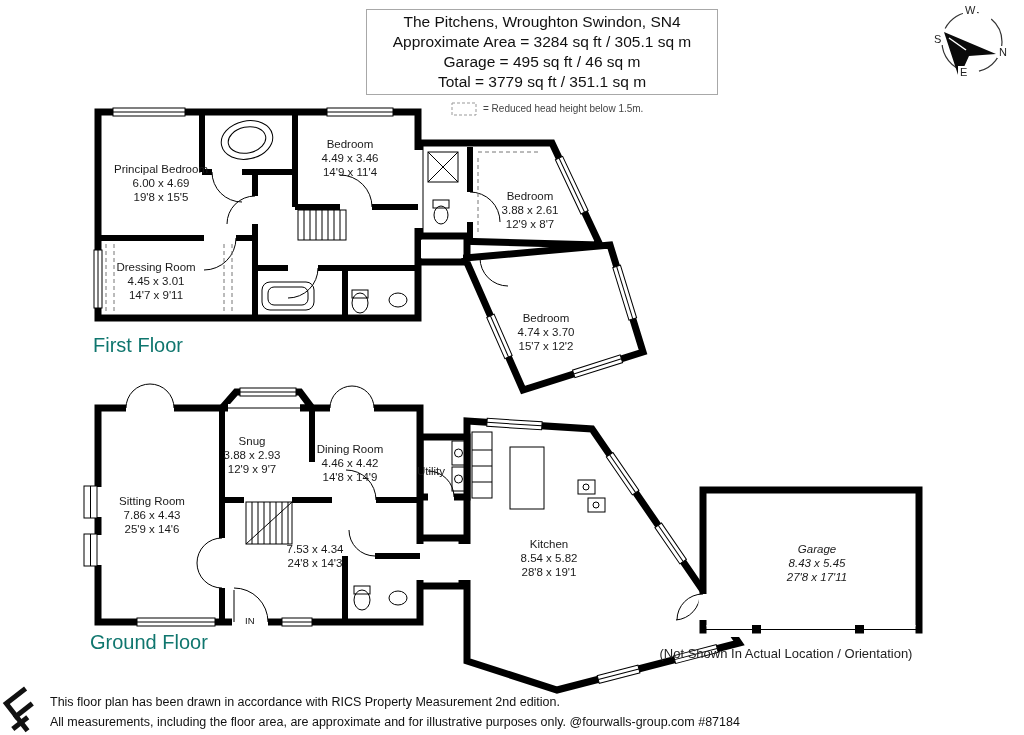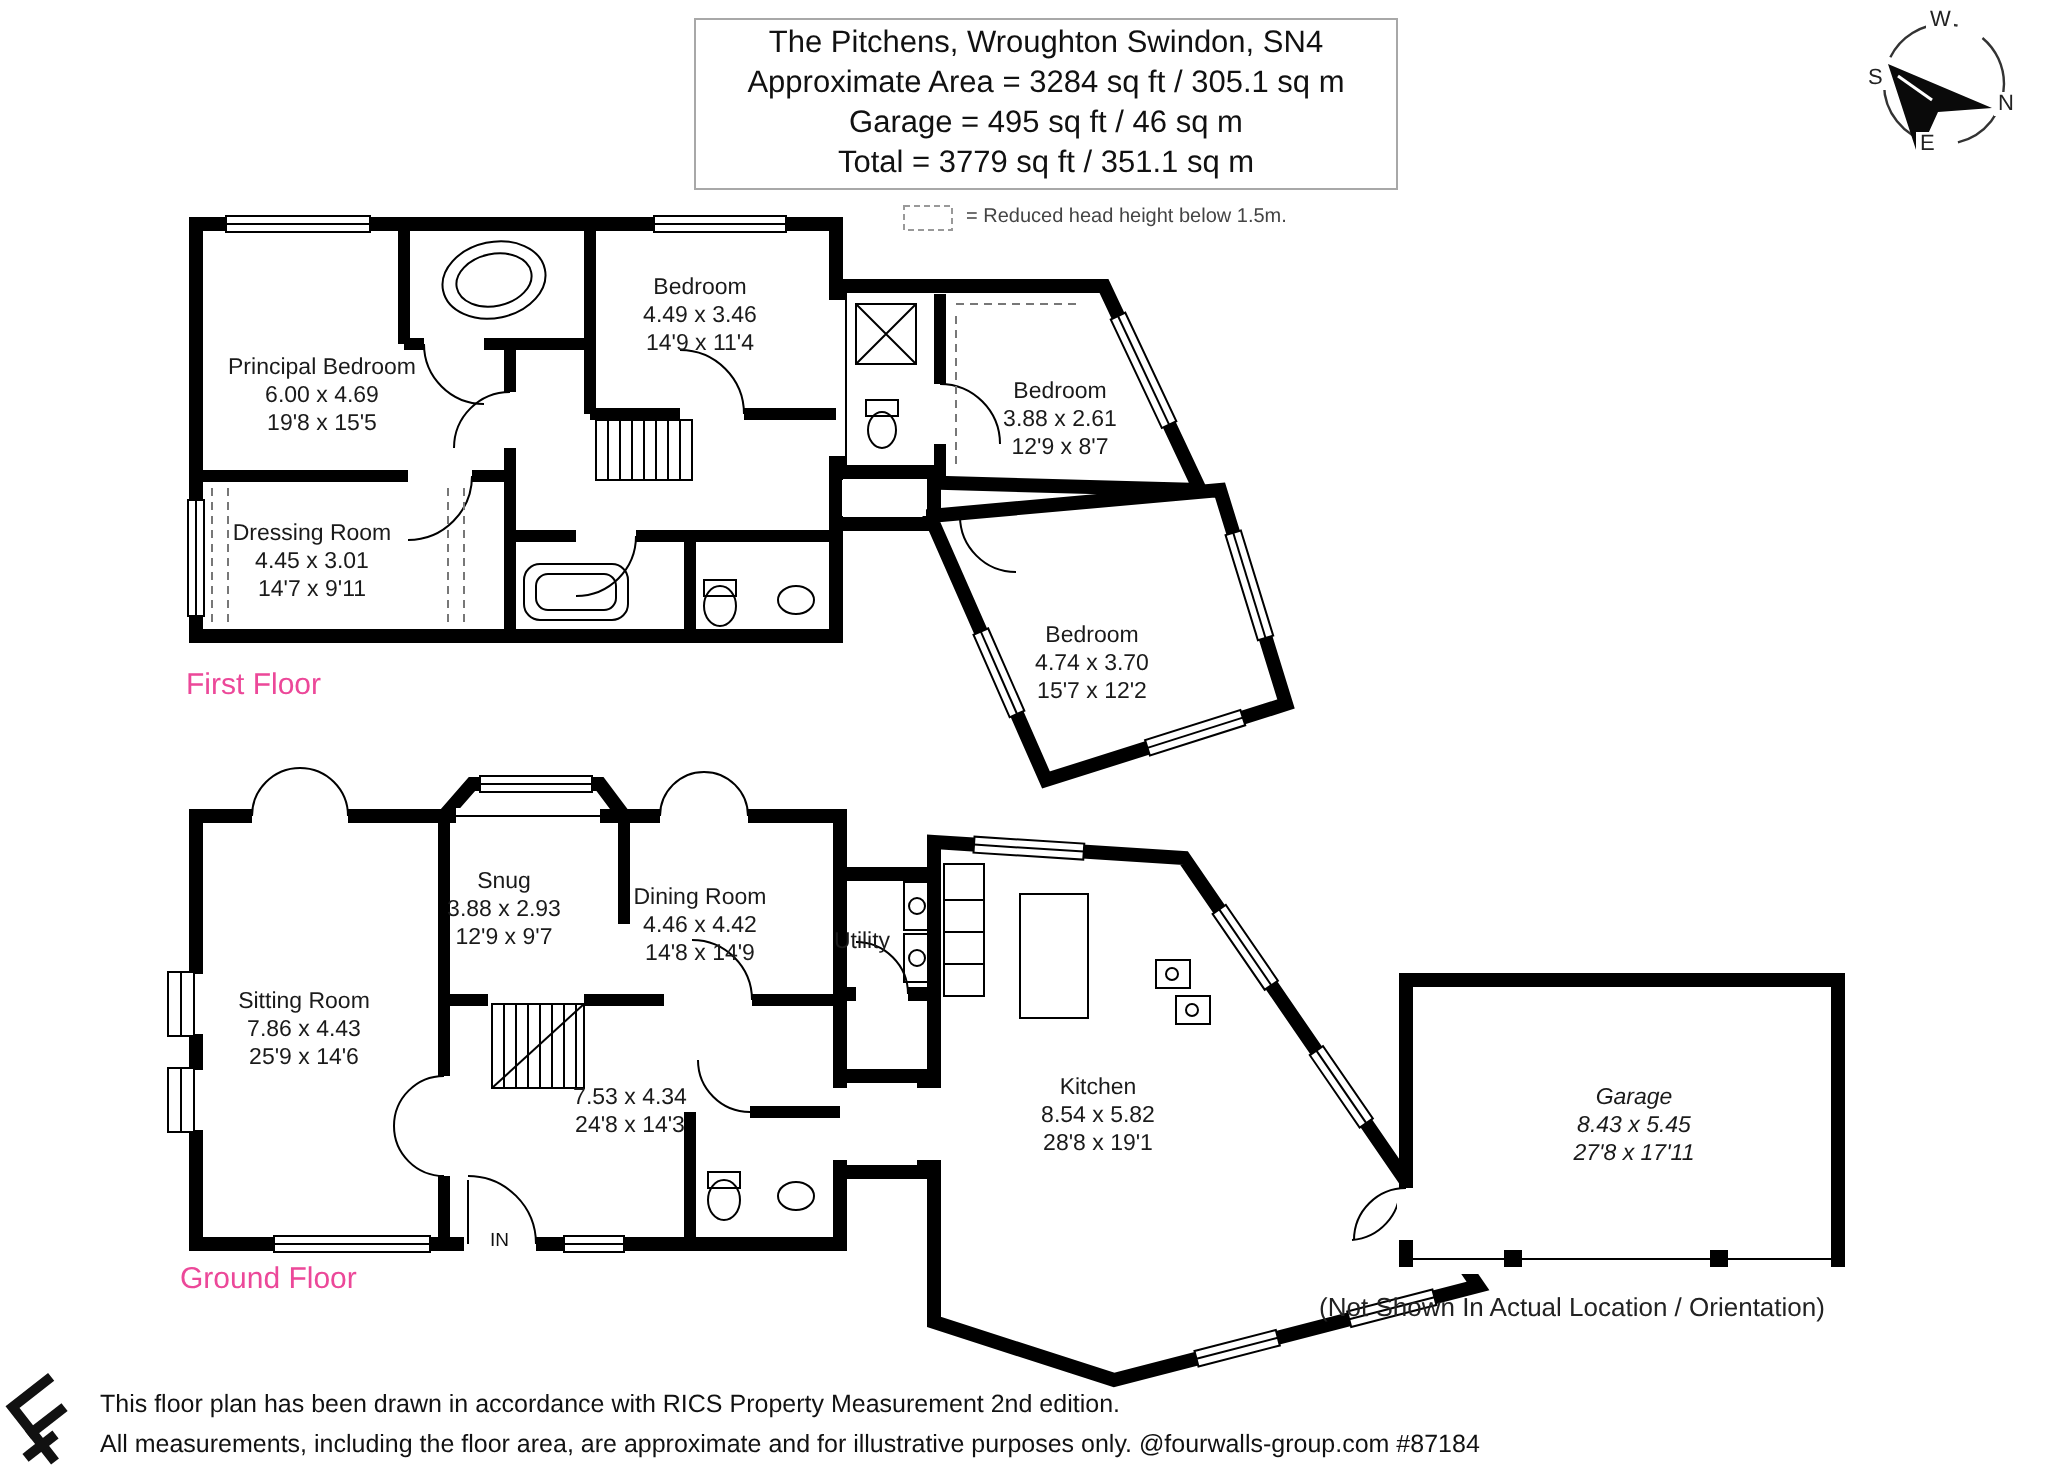--- a/index.html
+++ b/index.html
@@ -12,27 +12,27 @@
   .iw{fill:none;stroke:#000;stroke-width:6;}
   .tn{fill:none;stroke:#000;stroke-width:1;}
   .win{fill:#fff;stroke:#000;stroke-width:1;}
   .erase{fill:#fff;stroke:none;}
   .dash{fill:none;stroke:#777;stroke-width:1;stroke-dasharray:4 3;}
   .cir{fill:none;stroke:#333;stroke-width:1.2;stroke-dasharray:40 14;}
   .needle{fill:#0a0a0a;}
   .logo{fill:none;stroke:#111;stroke-width:5;stroke-linecap:square;}
 
   
-  .title-box{position:absolute;left:347px;top:9px;width:350px;height:84px;
+  .title-box{position:absolute;left:366px;top:9px;width:350px;height:84px;
     border:1px solid #a8a8a8;background:#fff;display:flex;flex-direction:column;
     justify-content:center;text-align:center;font-size:15.5px;line-height:20px;color:#111;}
   .lbl{position:absolute;text-align:center;font-size:11.5px;line-height:14px;
        color:#1a1a1a;white-space:nowrap;}
   .lbl span{display:block;}
-  .floor-lbl{position:absolute;font-size:15px;color:#ec4899;}
+  .floor-lbl{position:absolute;font-size:20px;color:#0f766e;}
   .cl{position:absolute;font-size:11px;color:#222;background:#fff;padding:0 2px;}
   .legend-text{position:absolute;left:483px;top:103px;font-size:10px;color:#444;}
   .note{position:absolute;left:656px;top:646px;width:260px;text-align:center;
         font-size:13px;color:#222;}
   .in-lbl{position:absolute;left:245px;top:615px;font-size:9.5px;color:#111;}
   .footer-line{position:absolute;left:50px;font-size:12.5px;color:#111;}
 </style>
 </head>
 <body>
 
@@ -261,21 +261,21 @@
     <div>Total = 3779 sq ft / 351.1 sq m</div>
   </div>
 
   <span class="cl" style="left:963px;top:4px;">W</span>
   <span class="cl" style="left:932px;top:33px;">S</span>
   <span class="cl" style="left:997px;top:46px;">N</span>
   <span class="cl" style="left:958px;top:66px;">E</span>
 
   <span class="legend-text">= Reduced head height below 1.5m.</span>
 
-  <div class="lbl" style="left:96px;top:162px;width:130px;margin-top:15px;">
+  <div class="lbl" style="left:96px;top:162px;width:130px;">
     <span>Principal Bedroom</span>
     <span>6.00 x 4.69</span>
     <span>19'8 x 15'5</span>
   </div>
   <div class="lbl" style="left:285px;top:137px;width:130px;">
     <span>Bedroom</span>
     <span>4.49 x 3.46</span>
     <span>14'9 x 11'4</span>
   </div>
   <div class="lbl" style="left:465px;top:189px;width:130px;">

